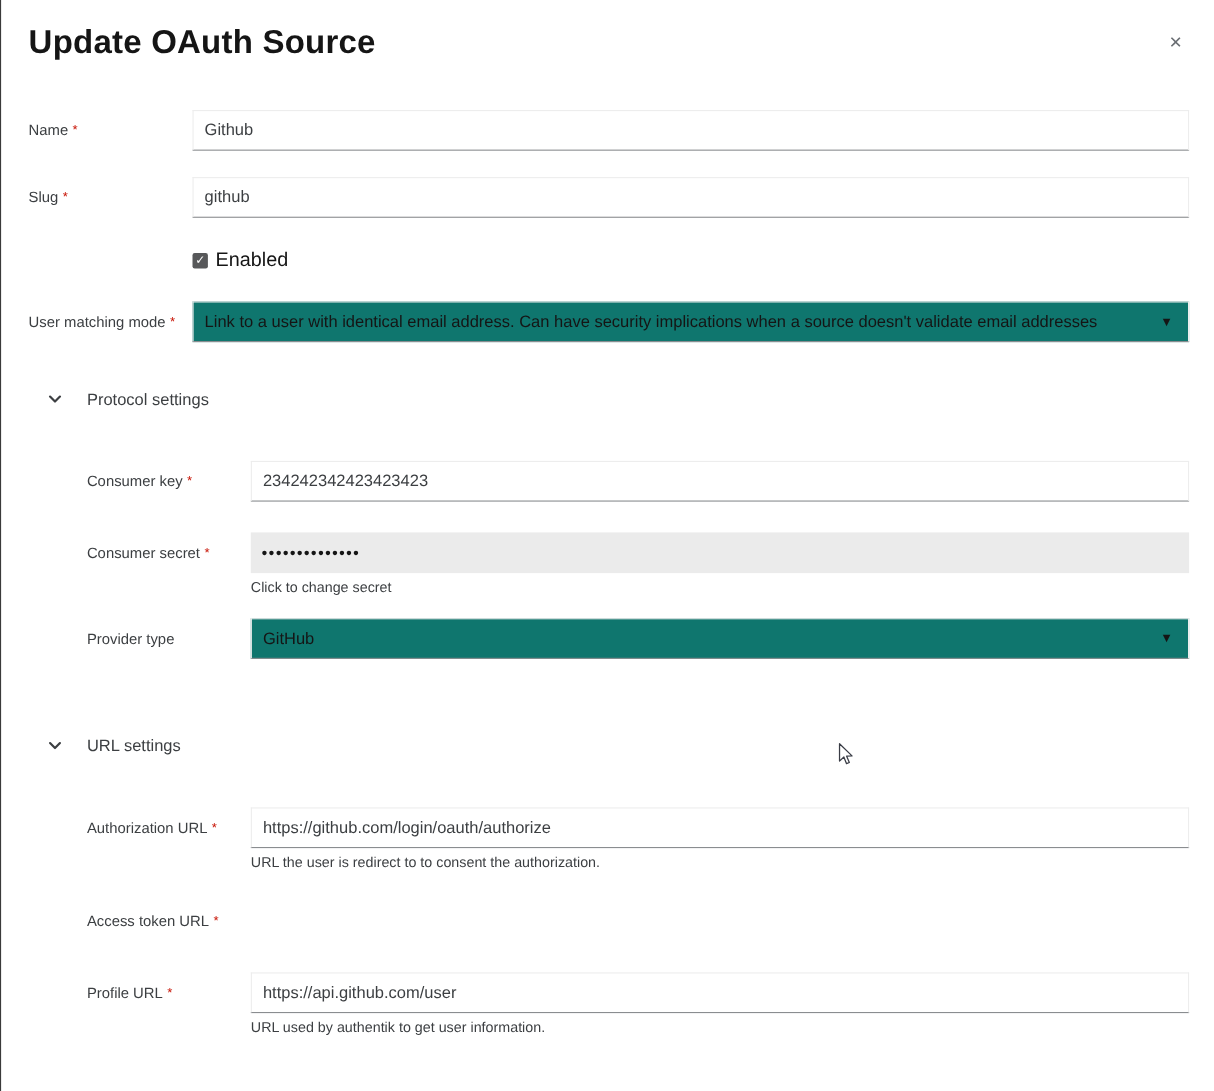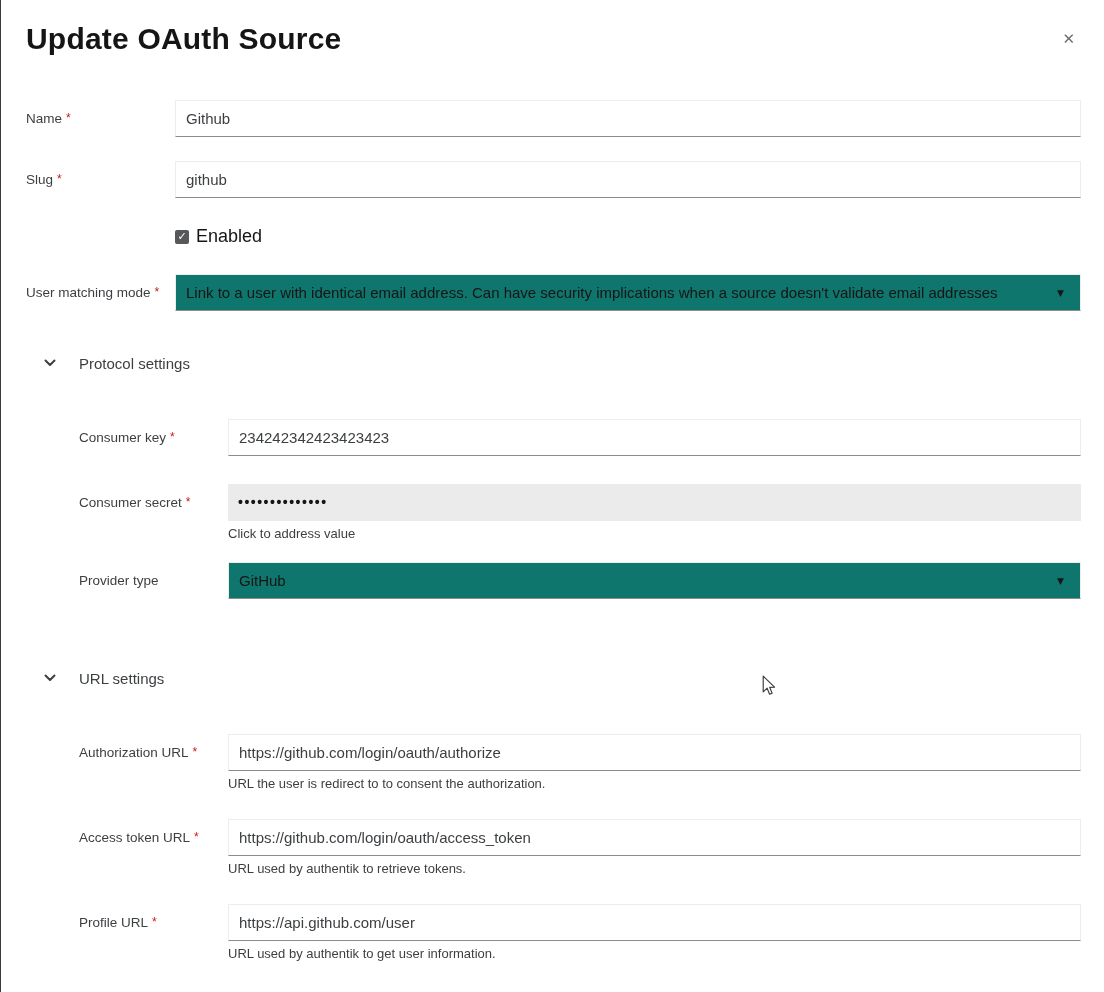--- a/index.html
+++ b/index.html
@@ -147,21 +147,21 @@
 
     <div class="form-row mb27">
       <div class="label-col"><span>Consumer key</span><span class="req">*</span></div>
       <div class="input-col"><input class="text-input" type="text" value="234242342423423423" style=""></div>
     </div>
 
     <div class="form-row mb30">
       <div class="label-col"><span>Consumer secret</span><span class="req">*</span></div>
       <div class="input-col">
         <div class="readonly-box">••••••••••••••</div>
-        <div class="helper-text">Click to address value</div>
+        <div class="helper-text">Click to change secret</div>
       </div>
     </div>
 
     <div class="form-row mb68">
       <div class="label-col"><span>Provider type</span></div>
       <div class="input-col">
         <div class="select-box">
           <span>GitHub</span>
           <span class="select-caret">▼</span>
         </div>
@@ -183,24 +183,20 @@
     <div class="form-row mb27">
       <div class="label-col"><span>Authorization URL</span><span class="req">*</span></div>
       <div class="input-col">
         <input class="text-input" type="text" value="https://github.com/login/oauth/authorize" style="">
         <div class="helper-text">URL the user is redirect to to consent the authorization.</div>
       </div>
     </div>
 
     <div class="form-row mb27">
       <div class="label-col"><span>Access token URL</span><span class="req">*</span></div>
-      <div class="input-col">
-        <input class="text-input" type="text" value="https://github.com/login/oauth/access_token" style="">
-        <div class="helper-text">URL used by authentik to retrieve tokens.</div>
-      </div>
     </div>
 
     <div class="form-row">
       <div class="label-col"><span>Profile URL</span><span class="req">*</span></div>
       <div class="input-col">
         <input class="text-input" type="text" value="https://api.github.com/user" style="">
         <div class="helper-text">URL used by authentik to get user information.</div>
       </div>
     </div>
   </div>

